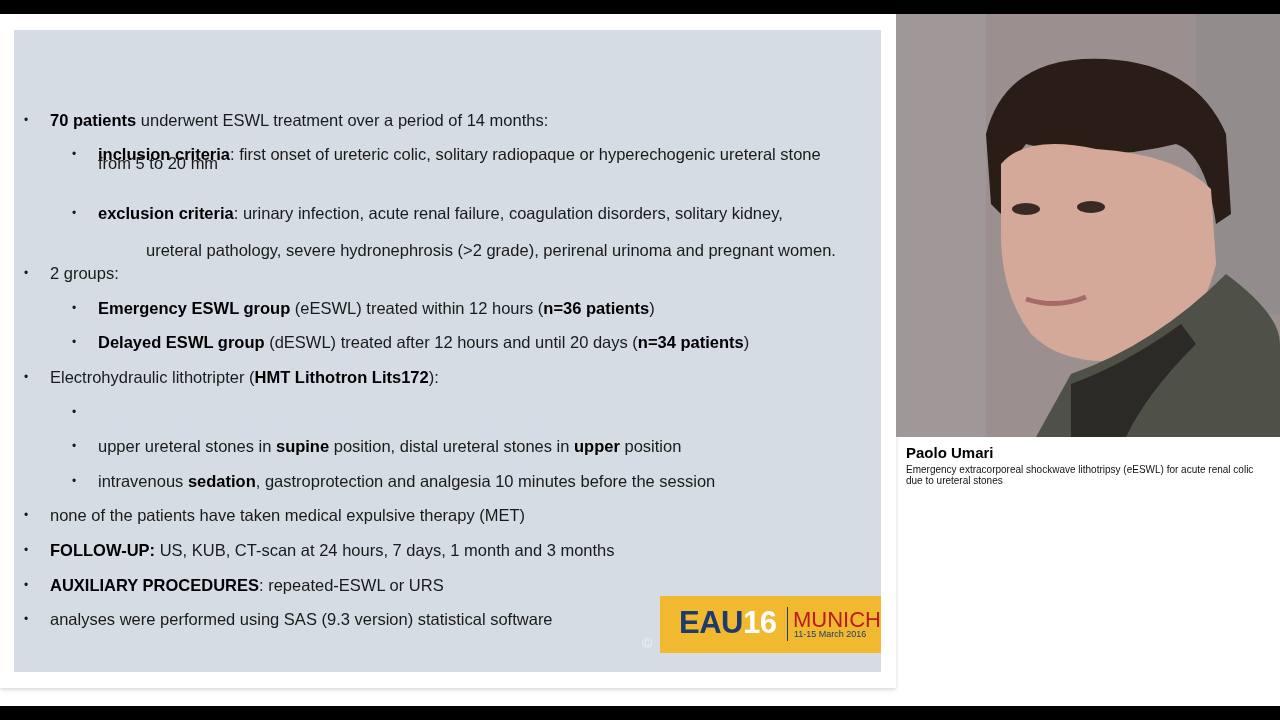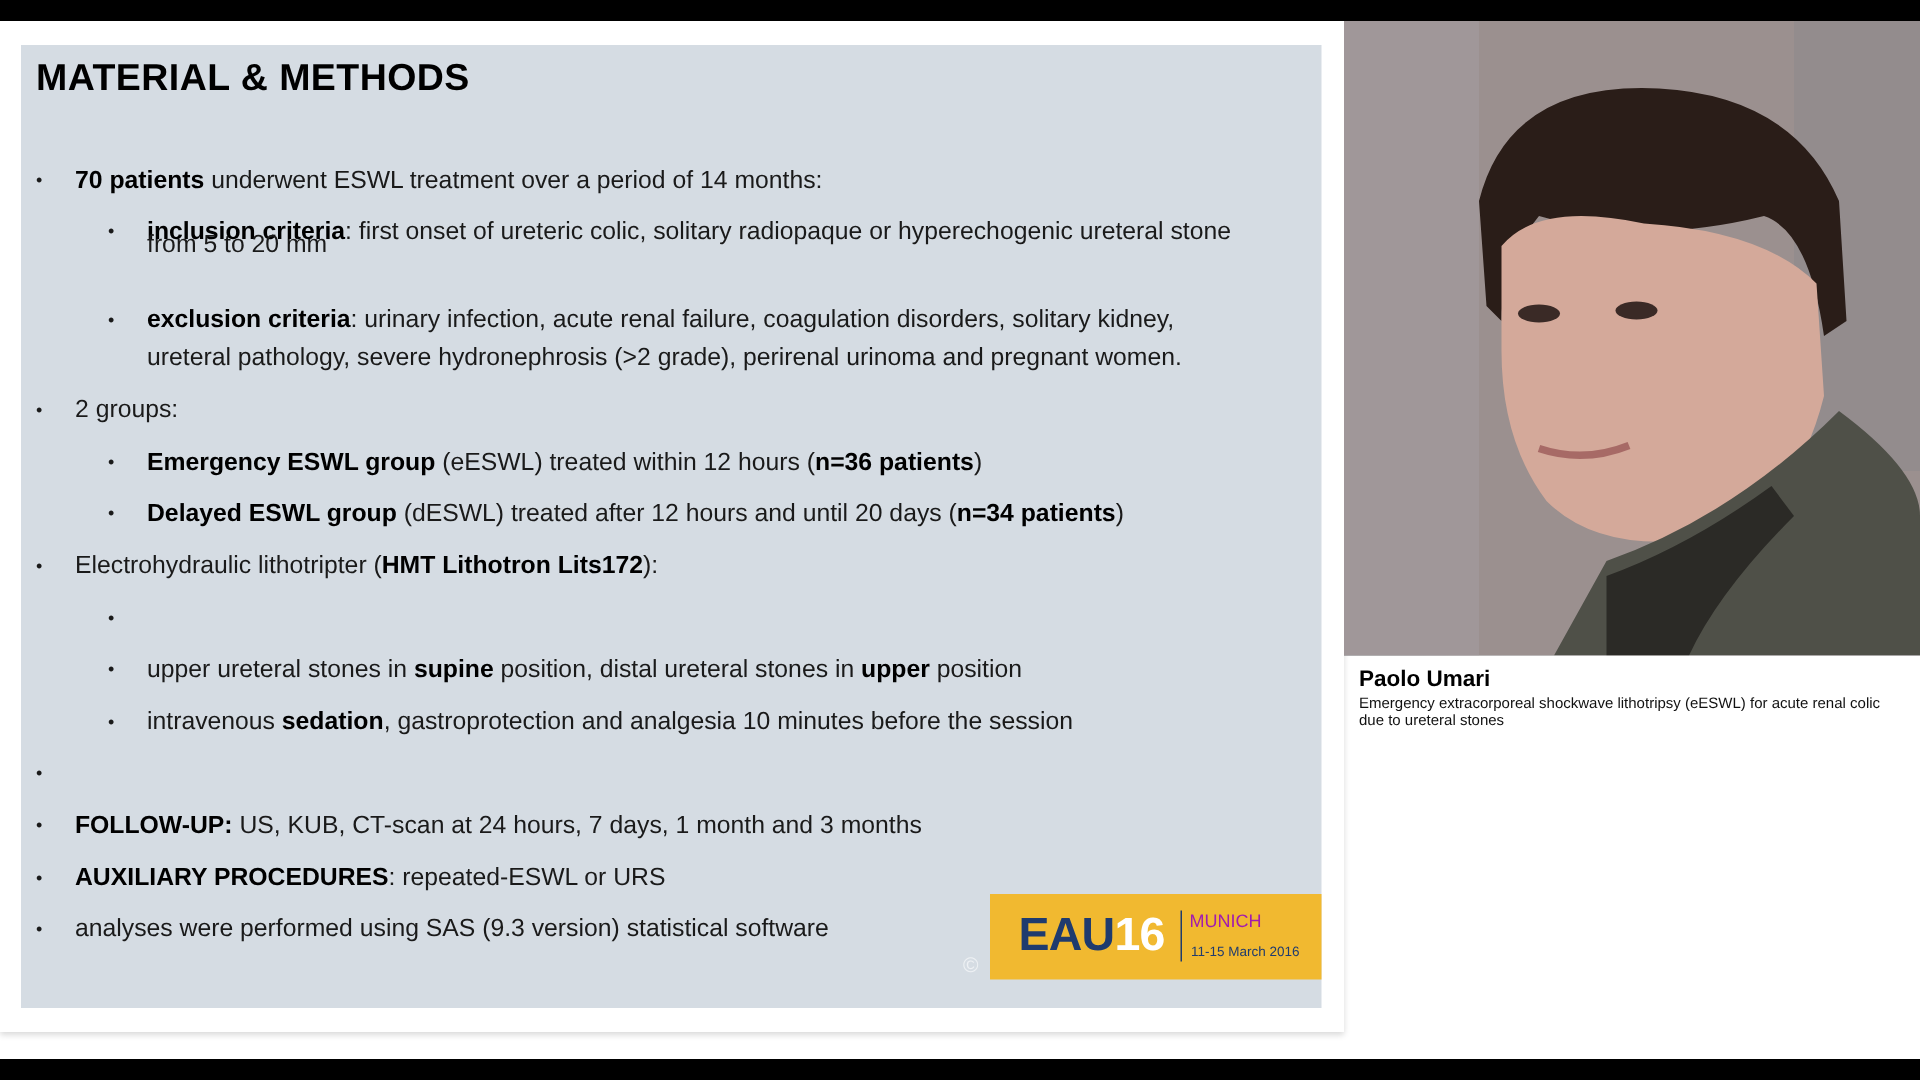--- a/index.html
+++ b/index.html
@@ -12,52 +12,51 @@
   .title { position:absolute; left:10px; top:8px; font-size:25px; font-weight:bold; color:#000; letter-spacing:0.3px; margin:0; }
   .item { position:absolute; font-size:16.5px; color:#1a1a1a; white-space:nowrap; line-height:25px; }
   .item .bullet { position:absolute; left:-26px; top:0; font-size:12px; }
   .item b { color:#000; }
   .lvl1 { left:36px; }
   .lvl2 { left:84px; }
   .logo { position:absolute; left:646px; top:566px; width:221px; height:57px; background:#f1b930; }
   .logo .eau { position:absolute; left:19px; top:9px; font-size:31px; font-weight:bold; color:#1f3b6e; letter-spacing:-0.5px; }
   .logo .sixteen { color:#fff; }
   .logo .sep { position:absolute; left:127px; top:11px; width:1px; height:34px; background:#1f3b6e; }
-  .logo .city { position:absolute; left:133px; top:11px; font-size:12px; color:#a21caf; }
+  .logo .city { position:absolute; left:133px; top:11px; font-size:22px; color:#b91c1c; }
   .logo .dates { position:absolute; left:134px; top:33px; font-size:9px; color:#1f3b6e; }
   .copyright { position:absolute; left:628px; top:605px; font-size:14px; color:#eef1f4; }
   .photo { position:absolute; left:896px; top:14px; width:384px; height:423px; overflow:hidden;
     background: radial-gradient(ellipse at 50% 40%, #c9b0a6 0%, #a99590 30%, #8c8584 60%, #6f6d70 100%); }
   .speaker { position:absolute; left:906px; top:444px; }
   .speaker-name { font-size:15px; font-weight:bold; color:#000; }
   .speaker-desc { font-size:10px; color:#111; width:360px; line-height:11px; margin-top:3px; }
 </style>
 </head>
 <body>
 
 <div class="top-bar"></div>
 <div class="stage"></div>
 
 <div class="slide-wrap">
   <div class="slide">
-    <h1 class="title">MATERIAL &amp; METHODS</h1>
     <div id="items">
         <div class="item lvl1" style="top: 78px;"><span class="bullet">•</span><b>70 patients</b><span> underwent ESWL treatment over a period of 14 months:</span></div>
         <div class="item lvl2" style="top: 112px;"><span class="bullet">•</span><b>inclusion criteria</b><span>: first onset of ureteric colic, solitary radiopaque or hyperechogenic ureteral stone</span></div>
         <div class="item lvl2" style="top: 121px;">from 5 to 20 mm</div>
         <div class="item lvl2" style="top: 171px;"><span class="bullet">•</span><b>exclusion criteria</b><span>: urinary infection, acute renal failure, coagulation disorders, solitary kidney,</span></div>
-        <div class="item lvl2" style="top: 196px;">ureteral pathology, severe hydronephrosis (&gt;2 grade), perirenal urinoma and pregnant women.</div>
+        <div class="item lvl2" style="top: 208px; margin-left: 48px;">ureteral pathology, severe hydronephrosis (&gt;2 grade), perirenal urinoma and pregnant women.</div>
         <div class="item lvl1" style="top: 231px;"><span class="bullet">•</span><span>2 groups:</span></div>
         <div class="item lvl2" style="top: 266px;"><span class="bullet">•</span><b>Emergency ESWL group</b><span> (eESWL) treated within 12 hours (</span><b>n=36 patients</b><span>)</span></div>
         <div class="item lvl2" style="top: 300px;"><span class="bullet">•</span><b>Delayed ESWL group</b><span> (dESWL) treated after 12 hours and until 20 days (</span><b>n=34 patients</b><span>)</span></div>
         <div class="item lvl1" style="top: 335px;"><span class="bullet">•</span><span>Electrohydraulic lithotripter (</span><b>HMT Lithotron Lits172</b><span>):</span></div>
         <div class="item lvl2" style="top: 370px;"><span class="bullet">•</span></div>
         <div class="item lvl2" style="top: 404px;"><span class="bullet">•</span><span>upper ureteral stones in </span><b>supine</b><span> position, distal ureteral stones in </span><b>upper</b><span> position</span></div>
         <div class="item lvl2" style="top: 439px;"><span class="bullet">•</span><span>intravenous </span><b>sedation</b><span>, gastroprotection and analgesia 10 minutes before the session</span></div>
-        <div class="item lvl1" style="top: 473px;"><span class="bullet">•</span></div>
+        <div class="item lvl1" style="top: 473px;"><span class="bullet">•</span><span>none of the patients have taken medical expulsive therapy (MET)</span></div>
         <div class="item lvl1" style="top: 508px;"><span class="bullet">•</span><b>FOLLOW-UP:</b><span> US, KUB, CT-scan at 24 hours, 7 days, 1 month and 3 months</span></div>
         <div class="item lvl1" style="top: 543px;"><span class="bullet">•</span><b>AUXILIARY PROCEDURES</b><span>: repeated-ESWL or URS</span></div>
         <div class="item lvl1" style="top: 577px;"><span class="bullet">•</span><span>analyses were performed using SAS (9.3 version) statistical software</span></div>
       </div>
     <span class="copyright">©</span>
     <div class="logo">
       <span class="eau"><span>EAU</span><span class="sixteen">16</span></span>
       <span class="sep"></span>
       <span class="city">MUNICH</span>
       <span class="dates">11-15 March 2016</span>

